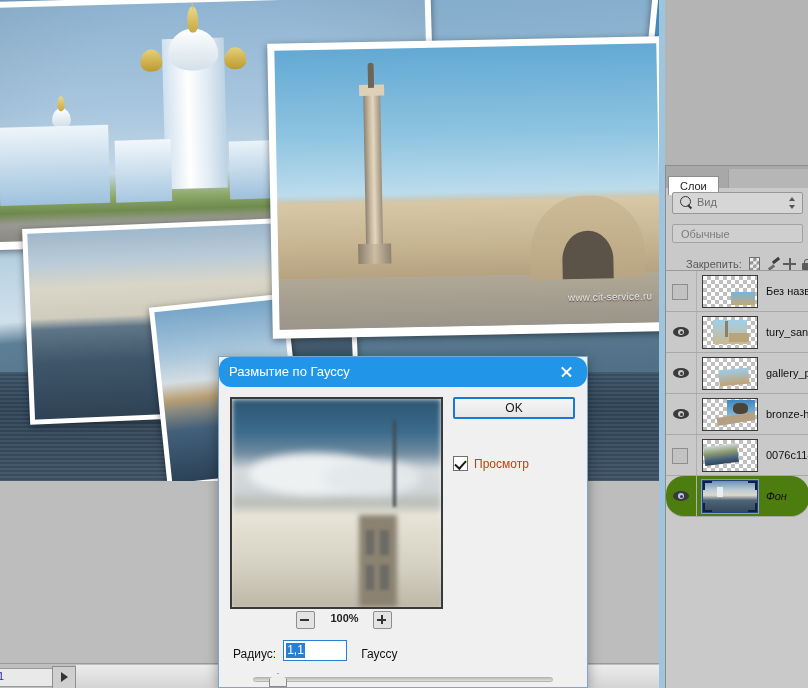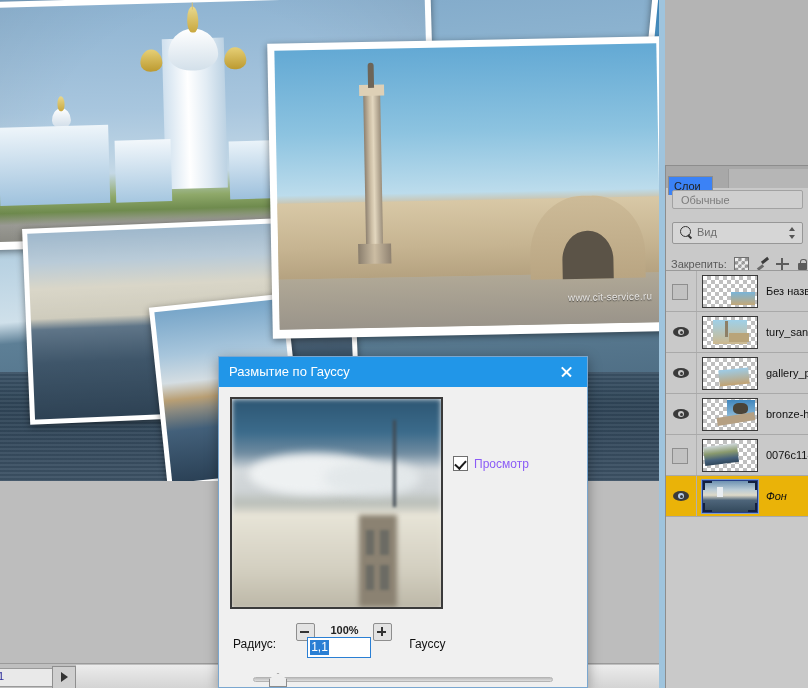--- a/index.html
+++ b/index.html
@@ -84,56 +84,56 @@
   #hscroll .arrowbtn{position:absolute;left:52px;top:2px;width:22px;height:21px;background:#cfcfcf;border:1px solid #8f8f8f;}
   #hscroll .arrowbtn i{position:absolute;left:8px;top:5px;width:0;height:0;
     border-left:7px solid #333;border-top:5px solid transparent;border-bottom:5px solid transparent;}
   #hscroll .track{position:absolute;left:76px;right:0;top:1px;bottom:0;
     background:linear-gradient(180deg,#ececec,#d4d4d4);}
   #canvas-right-edge{position:absolute;left:659px;top:0;width:6px;height:688px;background:#9fc4dd;}
 
   
   #layers-panel{position:absolute;left:665px;top:165px;width:143px;height:523px;background:#c9c9c9;border-left:1px solid #8d8d8d;border-top:1px solid #8d8d8d;}
   #panel-tabbar{position:relative;height:22px;background:#a8a8a8;}
-  #panel-tab{position:absolute;left:2px;top:10px;height:19px;padding:3px 11px 0 5px;background:#3b82f6;
+  #panel-tab{position:absolute;left:2px;top:10px;height:19px;padding:3px 11px 0 11px;background:#ffffff;
     border:1px solid #8d8d8d;border-bottom:none;font-size:11px;color:#222;box-sizing:border-box;}
   #panel-tab-rest{position:absolute;left:62px;right:0;top:3px;height:19px;background:#b6b6b6;border-left:1px solid #9c9c9c;}
 
   .panel-row{position:relative;padding:4px 6px;}
   #filter-row{height:26px;}
   #filter-box{position:relative;height:20px;background:#d6d6d6;border:1px solid #979797;border-radius:2px;}
   #filter-box .mag{position:absolute;left:7px;top:3px;width:9px;height:9px;border:1.6px solid #333;border-radius:50%;}
   #filter-box .mag:after{content:"";position:absolute;left:7px;top:7px;width:5px;height:1.6px;background:#333;transform:rotate(45deg);transform-origin:left center;}
   #filter-label{position:absolute;left:24px;top:3px;font-size:11px;color:#6f6f6f;}
   #filter-box .stepper{position:absolute;right:6px;top:4px;width:7px;height:12px;}
   #filter-box .stepper i{position:absolute;left:0;width:0;height:0;border-left:3.5px solid transparent;border-right:3.5px solid transparent;}
   #filter-box .stepper i.up{top:0;border-bottom:4px solid #555;}
   #filter-box .stepper i.dn{bottom:0;border-top:4px solid #555;}
 
   #blend-row{height:24px;padding-top:2px;}
   #blend-box{height:19px;background:#cfcfcf;border:1px solid #a2a2a2;border-radius:2px;
     font-size:11px;color:#7c7c7c;line-height:19px;padding-left:8px;box-sizing:border-box;}
 
-  #lock-row{height:24px;display:flex;align-items:center;gap:7px;padding-left:5px;}
+  #lock-row{height:24px;display:flex;align-items:center;gap:7px;padding-left:20px;}
   #lock-row .lbl{font-size:11px;color:#5a5a5a;}
   .lockicon{width:13px;height:13px;position:relative;}
   #ic-transparency{background:
      linear-gradient(45deg,#8e8e8e 25%,transparent 25%,transparent 75%,#8e8e8e 75%),
      linear-gradient(45deg,#8e8e8e 25%,transparent 25%,transparent 75%,#8e8e8e 75%) 3.25px 3.25px,#efefef;
      background-size:6.5px 6.5px;border:1px solid #6f6f6f;}
   #ic-brush:before{content:"";position:absolute;left:1px;top:8px;width:7px;height:3px;background:#6b6b6b;transform:rotate(-38deg);}
   #ic-brush:after{content:"";position:absolute;left:5px;top:1px;width:8px;height:3px;background:#3c3c3c;transform:rotate(-38deg);}
   #ic-move:before{content:"";position:absolute;left:5.5px;top:0;width:2px;height:13px;background:#5c5c5c;}
   #ic-move:after{content:"";position:absolute;left:0;top:5.5px;width:13px;height:2px;background:#5c5c5c;}
   #ic-lock:before{content:"";position:absolute;left:2px;top:5px;width:9px;height:7px;background:#5c5c5c;border-radius:1px;}
   #ic-lock:after{content:"";position:absolute;left:4px;top:1px;width:5px;height:5px;border:1.6px solid #5c5c5c;border-bottom:none;border-radius:3px 3px 0 0;}
 
   #layer-list{position:absolute;left:0;right:0;top:104px;bottom:0;background:#c9c9c9;border-top:1px solid #9a9a9a;}
   .layer-row{position:relative;height:40px;border-bottom:1px solid #a9a9a9;display:flex;align-items:center;}
-  .layer-row.selected{background:#eab308;}
+  .layer-row.selected{background:#4d7c0f;border-radius:18px;}
   .eyecell{width:30px;height:40px;position:relative;flex:0 0 30px;border-right:1px solid #b0b0b0;}
   .eye{position:absolute;left:7px;top:15px;width:16px;height:10px;}
   .eye .ball{position:absolute;left:0;top:0;width:16px;height:10px;border-radius:50%;background:#3a3a3a;}
   .eye .pupil{position:absolute;left:5px;top:2px;width:6px;height:6px;border-radius:50%;background:#c9c9c9;}
   .eye .pupil:after{content:"";position:absolute;left:1.5px;top:1.5px;width:3px;height:3px;border-radius:50%;background:#3a3a3a;}
   .eyebox{position:absolute;left:6px;top:13px;width:14px;height:14px;background:#c2c2c2;border:1px solid #8e8e8e;}
   .thumb{flex:0 0 54px;width:54px;height:31px;margin-left:5px;border:1px solid #3a3a3a;position:relative;overflow:hidden;
     background:
       linear-gradient(45deg,#bfbfbf 25%,transparent 25%,transparent 75%,#bfbfbf 75%),
       linear-gradient(45deg,#bfbfbf 25%,transparent 25%,transparent 75%,#bfbfbf 75%) 4px 4px,#ffffff;
@@ -144,59 +144,59 @@
   .lname.italic{font-style:italic;}
   .corner{position:absolute;width:7px;height:7px;border:2px solid #12203f;}
   .corner.tl{left:0;top:0;border-right:none;border-bottom:none;}
   .corner.tr{right:0;top:0;border-left:none;border-bottom:none;}
   .corner.bl{left:0;bottom:0;border-right:none;border-top:none;}
   .corner.br{right:0;bottom:0;border-left:none;border-top:none;}
 
   
   #dialog{position:absolute;left:218px;top:356px;width:370px;height:332px;
     background:#f0f0f0;border:1px solid #7aa7d0;box-sizing:border-box;box-shadow:0 3px 12px rgba(0,0,0,.35);}
-  #dlg-title{height:30px;background:#2196e8;position:relative;}
+  #dlg-title{height:30px;background:#2196e8;position:relative;border-radius:12px;}
   #dlg-title .t{position:absolute;left:10px;top:7px;color:#fff;font-size:13px;}
   #dlg-close{position:absolute;right:0;top:0;width:42px;height:30px;}
   #dlg-close:before,#dlg-close:after{content:"";position:absolute;left:15px;top:14px;width:13px;height:1.6px;background:#fff;}
   #dlg-close:before{transform:rotate(45deg);}
   #dlg-close:after{transform:rotate(-45deg);}
 
   #preview{position:absolute;left:11px;top:40px;width:209px;height:208px;border:2px solid #3a3a3a;overflow:hidden;
     background:linear-gradient(180deg,#2e5470 0%,#3d6customcolor 0%);}
   #preview .pv{position:absolute;inset:0;filter:blur(2.6px);
     background:linear-gradient(180deg,#2d5673 0%,#3b6b8b 16%,#6f8ba0 26%,#d5dadd 34%,#cfd4d6 44%,#b9beb8 50%,#e6e3d6 56%,#dcdacc 74%,#c8c3b2 88%,#a9a295 100%);}
   #preview .cloud{position:absolute;left:8%;top:26%;width:62%;height:20%;background:#eef1f2;border-radius:50%;filter:blur(4px);}
   #preview .cloud2{position:absolute;left:44%;top:30%;width:46%;height:16%;background:#e3e8ea;border-radius:50%;filter:blur(5px);}
   #preview .spire{position:absolute;left:77%;top:10%;width:3px;height:42%;background:#404a52;filter:blur(1.6px);}
   #preview .bldg{position:absolute;left:0;right:0;top:56%;bottom:0;
     background:linear-gradient(180deg,#e7e4d7,#d3cfc0 60%,#bdb8a8);filter:blur(2.2px);}
   #preview .dark{position:absolute;left:61%;top:56%;width:18%;bottom:0;background:#8b8272;filter:blur(2.4px);}
   #preview .win{position:absolute;background:rgba(70,80,85,.45);filter:blur(1.4px);}
 
-  #zoomctl{position:absolute;left:11px;top:266px;width:209px;height:20px;}
+  #zoomctl{position:absolute;left:11px;top:254px;width:209px;height:20px;}
   .zbtn{position:absolute;top:0;width:17px;height:16px;background:#e3e3e3;border:1px solid #8e8e8e;border-radius:2px;}
   .zbtn i{position:absolute;background:#333;}
   #zminus{left:66px;}
   #zminus i{left:3px;top:7px;width:9px;height:1.6px;}
   #zplus{left:143px;}
   #zplus i.h{left:3px;top:7px;width:9px;height:1.6px;}
   #zplus i.v{left:7.2px;top:3px;width:1.6px;height:9px;}
   #zoomval{position:absolute;left:92px;top:1px;width:45px;text-align:center;font-size:11px;font-weight:bold;color:#222;}
   .dbtn{position:absolute;width:122px;height:22px;background:linear-gradient(180deg,#f4f4f4,#e4e4e4);
     border:1px solid #adadad;border-radius:2px;font-size:12px;color:#1a1a1a;
     display:flex;align-items:center;justify-content:center;box-sizing:border-box;}
   #ok-btn{left:234px;top:40px;border:2px solid #1878d4;background:linear-gradient(180deg,#f6f6f6,#e6e6e6);}
   #cancel-btn{left:234px;top:68px;}
   #preview-check{position:absolute;left:234px;top:99px;display:flex;align-items:center;gap:6px;}
   #chk{width:13px;height:13px;border:1px solid #6f6f6f;background:#fff;position:relative;}
   #chk:after{content:"";position:absolute;left:3px;top:1px;width:5px;height:9px;border:solid #1a1a1a;border-width:0 2px 2px 0;transform:rotate(42deg);}
-  #chk-label{font-size:12px;color:#8b5cf6;}
-
-  #radius-row{position:absolute;left:14px;top:280px;width:342px;height:24px;display:flex;align-items:flex-start;gap:24px;}
+  #chk-label{font-size:12px;color:#c2410c;}
+
+  #radius-row{position:absolute;left:14px;top:280px;width:342px;height:24px;display:flex;align-items:flex-end;}
   #radius-label{font-size:12px;color:#111;}
   #radius-input{margin-left:7px;width:62px;height:19px;border:1px solid #2a7fd4;background:#fff;position:relative;}
   #radius-value{position:absolute;left:2px;top:2px;padding:0 1px;background:#2a7fd4;color:#fff;font-size:12px;line-height:15px;}
   #radius-units{margin-left:14px;font-size:12px;color:#111;}
 
   #slider{position:absolute;left:34px;top:316px;width:300px;height:12px;}
   #slider .track{position:absolute;left:0;right:0;top:4px;height:5px;border-radius:3px;
     background:linear-gradient(180deg,#bdbdbd,#dedede);border:1px solid #b4b4b4;box-sizing:border-box;}
   #slider .knob{position:absolute;left:16px;top:0;width:16px;height:12px;
     background:#eeeeee;border:1px solid #8c8c8c;
@@ -270,33 +270,33 @@
 </div>
 <div id="canvas-right-edge"></div>
 
 <div id="layers-panel">
 
   <div id="panel-tabbar">
     <div id="panel-tab">Слои</div>
     <div id="panel-tab-rest"></div>
   </div>
 
-  <div class="panel-row" id="blend-row">
-    <div id="blend-box">Обычные</div>
-  </div>
-
   <div class="panel-row" id="filter-row">
     <div id="filter-box">
       <span class="mag"></span>
       <span id="filter-label">Вид</span>
       <span class="stepper">
         <i class="up"></i>
           <i class="dn"></i>
       </span>
     </div>
+  </div>
+
+  <div class="panel-row" id="blend-row">
+    <div id="blend-box">Обычные</div>
   </div>
 
   <div id="lock-row">
     <span class="lbl">Закрепить:</span>
     <span class="lockicon" id="ic-transparency"></span>
     <span class="lockicon" id="ic-brush"></span>
     <span class="lockicon" id="ic-move"></span>
     <span class="lockicon" id="ic-lock"></span>
   </div>
 
@@ -411,20 +411,21 @@
     <div class="zbtn" id="zminus">
       <i></i>
     </div>
     <div id="zoomval">100%</div>
     <div class="zbtn" id="zplus">
       <i class="h"></i>
         <i class="v"></i>
     </div>
   </div>
 
+  <div class="dbtn" id="ok-btn">OK</div>
 
   <div id="preview-check">
     <span id="chk"></span>
     <span id="chk-label">Просмотр</span>
   </div>
 
   <div id="radius-row">
     <span id="radius-label">Радиус:</span>
     <span id="radius-input">
       <span id="radius-value">1,1</span>

